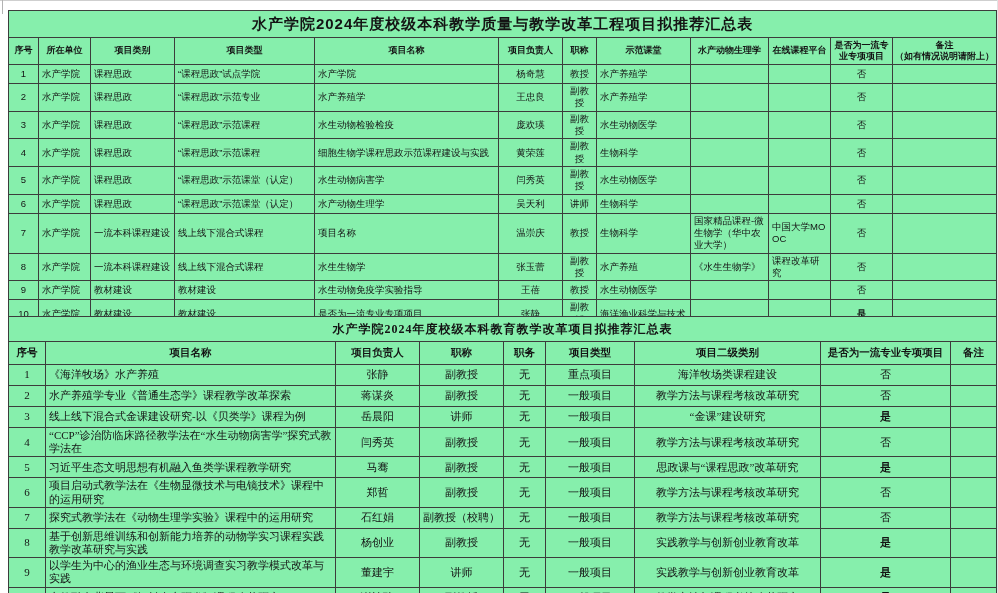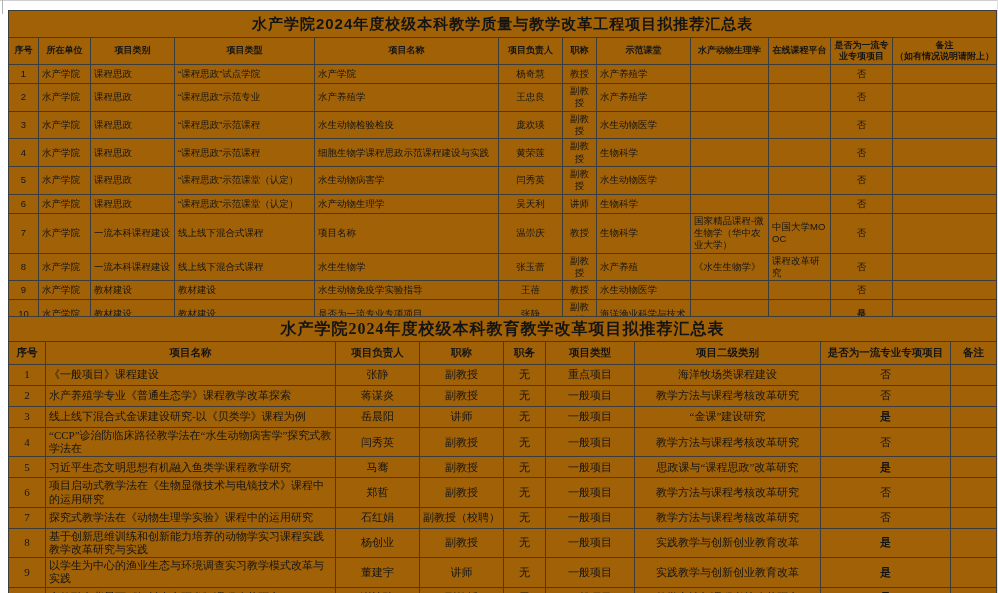--- a/index.html
+++ b/index.html
@@ -4,39 +4,39 @@
 <style>
   html,body { margin:0; padding:0; }
   body {
     width:998px; height:593px; position:relative; overflow:hidden;
     background:#ffffff; font-family:"Liberation Sans", sans-serif;
   }
   .edge-top  { position:absolute; top:0; left:0; width:998px; height:1px; background:#cfcfcf; }
   .edge-tick { position:absolute; top:0; left:2px; width:1px; height:14px; background:#b3b3b3; }
   .edge-right{ position:absolute; top:0; right:0; width:1px; height:593px; background:#e3e3e3; }
 
-  table { border-collapse:collapse; table-layout:fixed; position:absolute; left:8px; background:#a16207; }
+  table { border-collapse:collapse; table-layout:fixed; position:absolute; left:8px; background:#86efac; }
   th, td {
     border:1px solid #3c3c3c; color:#141414;
     text-align:center; vertical-align:middle;
     padding:1px 3px; word-break:break-all; overflow:hidden;
   }
   th { white-space:pre-line; font-weight:bold; }
   .al { text-align:left; }
   .em { font-weight:bold; }
 
   
   .t1 { top:10px; width:988px; font-size:9.5px; }
   .t1 .title-cell { font-size:15px; font-weight:bold; height:24px; letter-spacing:1px; }
   .t1 th { font-size:9px; height:24px; padding:1px 2px; line-height:1.25; }
   .t1 td { height:16px; line-height:1.3; }
 
   
   .t2 { top:316px; width:988px; font-family:"Liberation Serif", serif; font-size:11px; }
-  .t2 .title-cell { font-size:16px; font-weight:bold; height:22px; letter-spacing:1px; }
+  .t2 .title-cell { font-size:12px; font-weight:bold; height:22px; letter-spacing:1px; }
   .t2 th { font-size:10.5px; height:20px; line-height:1.25; }
   .t2 td { height:18px; line-height:1.2; }
 </style>
 </head>
 <body>
 
 <div class="edge-top"></div>
 <div class="edge-tick"></div>
 <div class="edge-right"></div>
 
@@ -271,21 +271,21 @@
         <th>职务</th>
         <th>项目类型</th>
         <th>项目二级类别</th>
         <th>是否为一流专业专项项目</th>
         <th>备注</th>
       </tr>
   </thead>
   <tbody>
       <tr>
         <td>1</td>
-        <td class="al">《一般项目》课程建设</td>
+        <td class="al">《海洋牧场》水产养殖</td>
         <td>张静</td>
         <td>副教授</td>
         <td>无</td>
         <td>重点项目</td>
         <td>海洋牧场类课程建设</td>
         <td>否</td>
         <td></td>
       </tr>
       <tr>
         <td>2</td>

